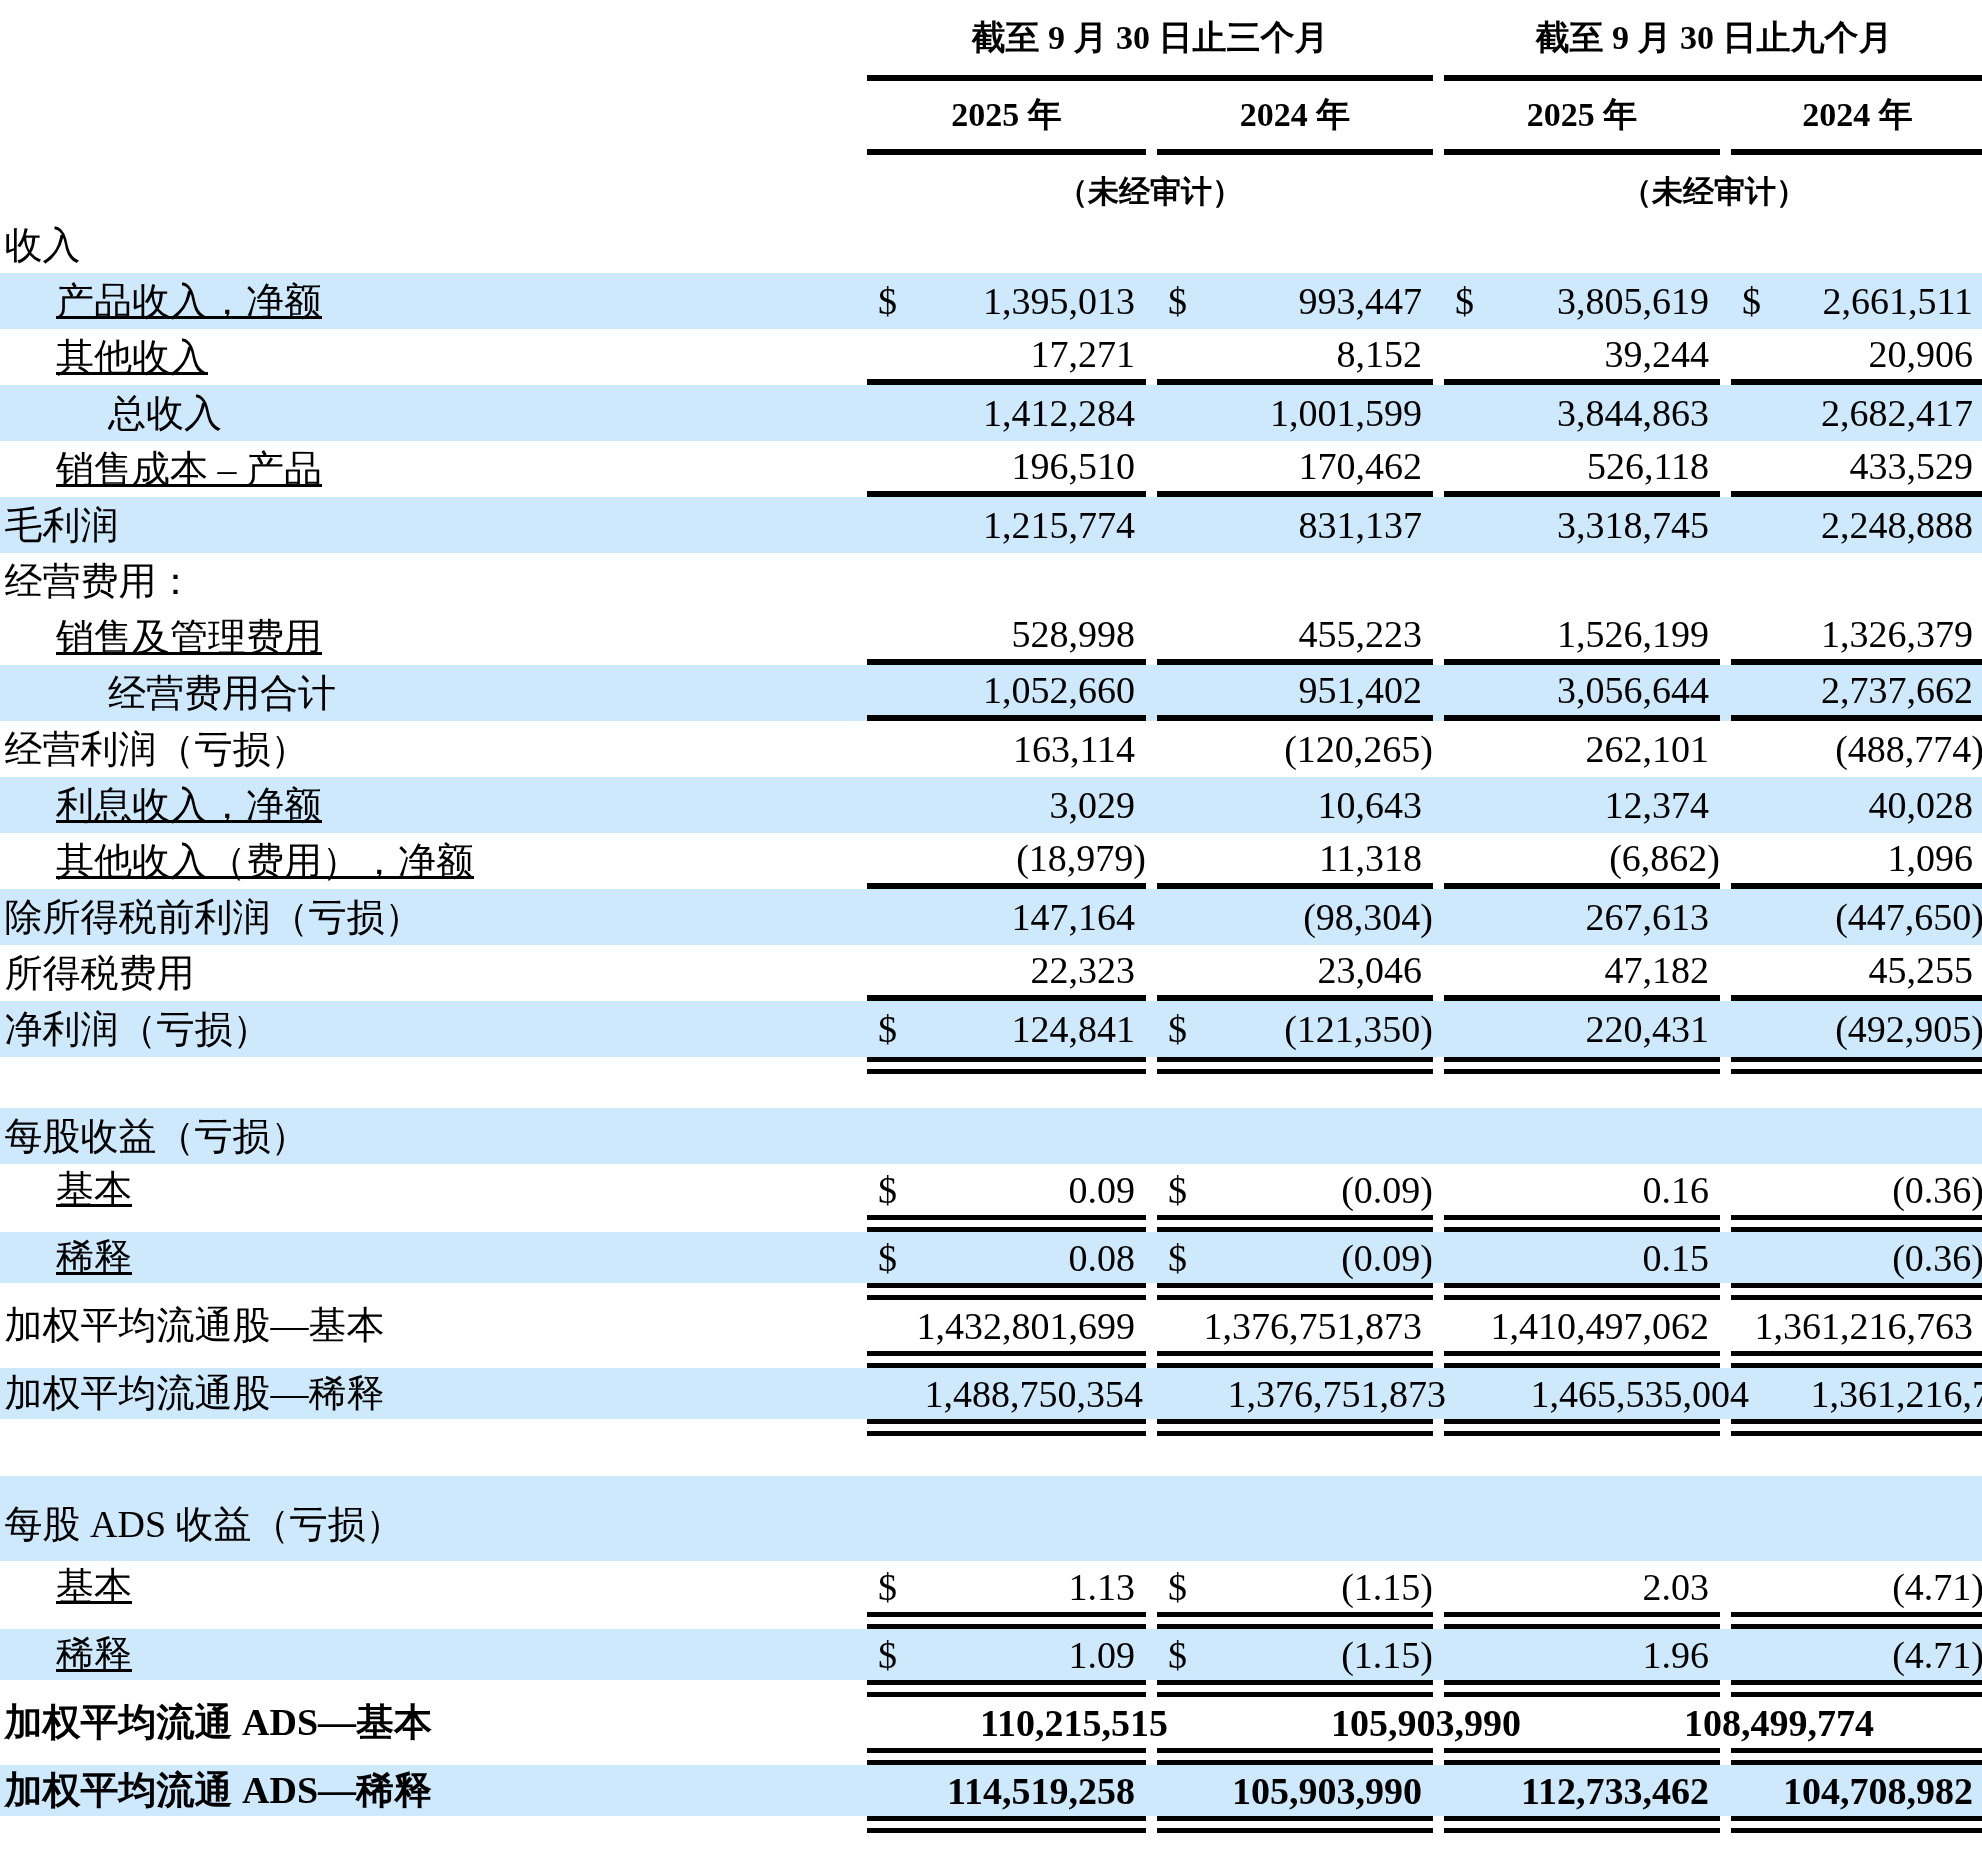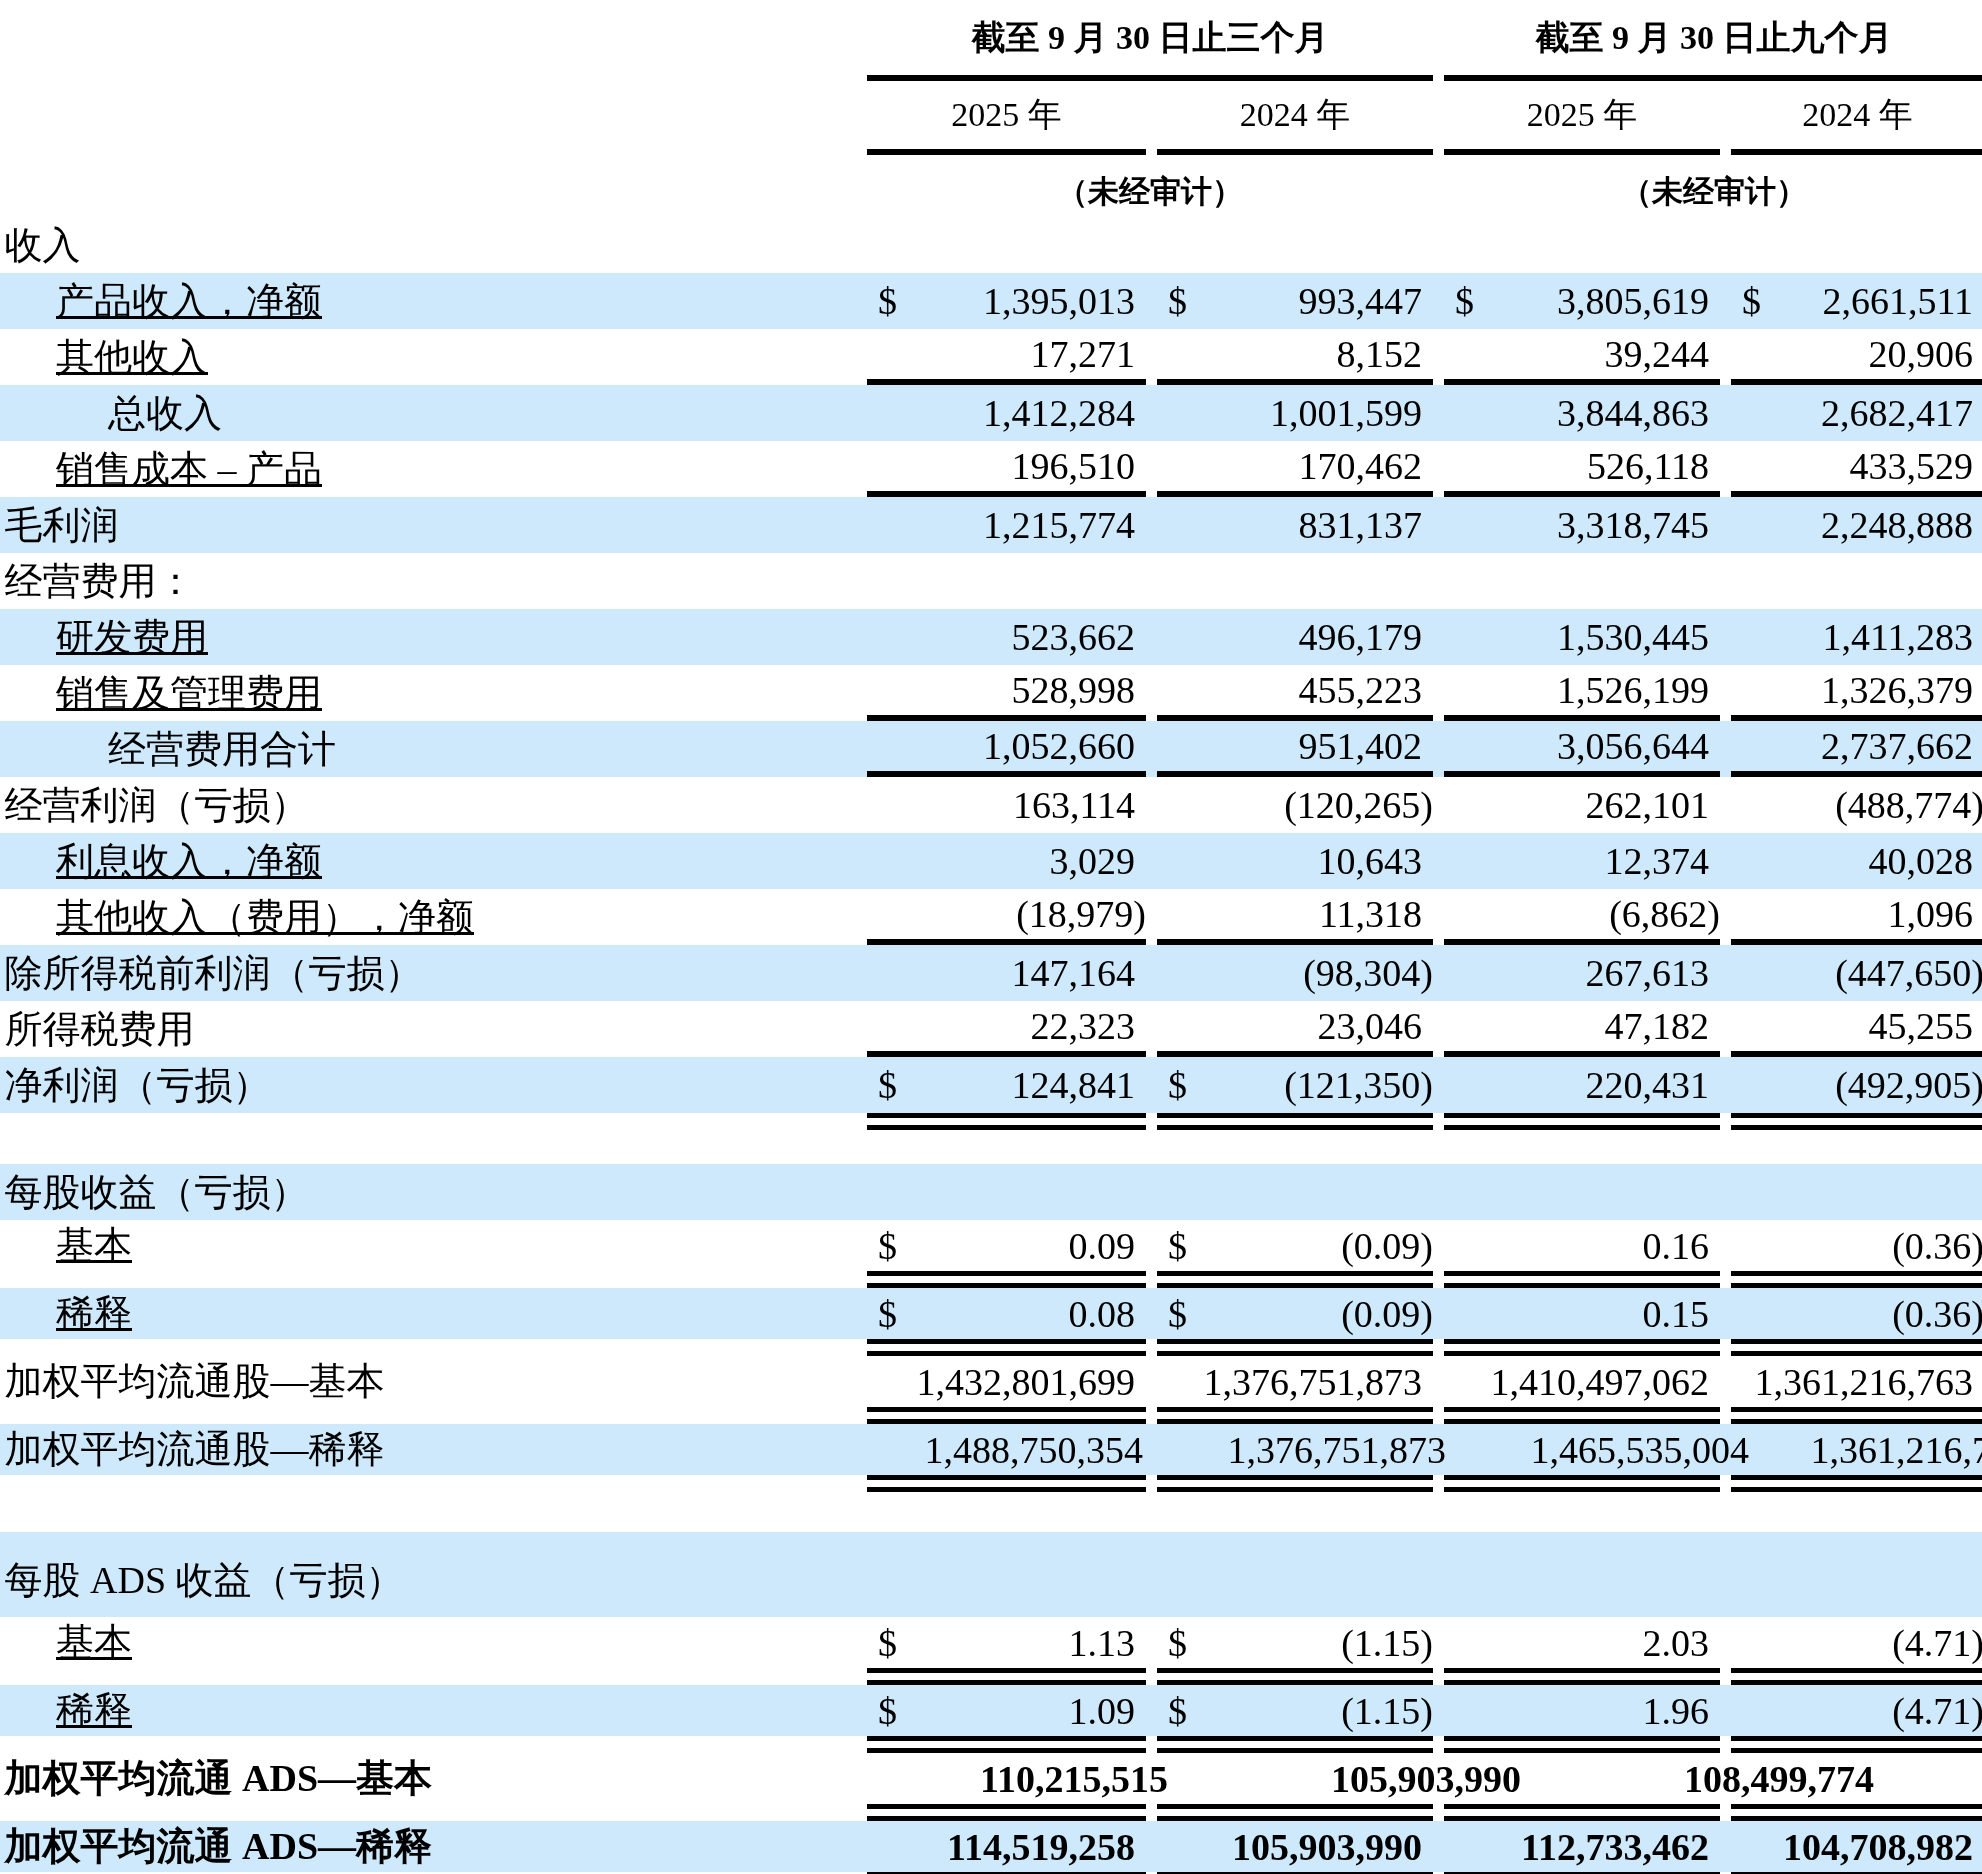--- a/index.html
+++ b/index.html
@@ -18,21 +18,21 @@
   .hdr-group-row{height:81px;}
   .hdr-group{
     display:flex;align-items:center;justify-content:center;
     font-weight:bold;font-size:34px;
     border-bottom:6.2px solid #000;
   }
   .g1{grid-column:2/5;} .g2{grid-column:6/9;}
   .hdr-year-row{height:74px;}
   .hdr-year{
     display:flex;align-items:center;justify-content:center;
-    font-weight:normal;font-size:34px;
+    font-weight:bold;font-size:34px;
     border-bottom:6.2px solid #000;
   }
   .y1{grid-column:2;} .y2{grid-column:4;} .y3{grid-column:6;} .y4{grid-column:8;}
   .hdr-unaudited-row{height:62px;}
   .hdr-unaudited{
     display:flex;align-items:center;justify-content:center;
     font-weight:bold;font-size:31px;margin-top:11px;
   }
   
   .row{min-height:56px;font-size:38px;}
@@ -169,35 +169,20 @@
         <span class="num">2,248,888</span>
       </div>
     </div>
     <div class="grid row bg-white">
       <div class="label ind0">经营费用：</div>
       <div class="cell c1"></div>
       <div class="cell c2"></div>
       <div class="cell c3"></div>
       <div class="cell c4"></div>
     </div>
-    <div class="grid row bg-blue">
-      <div class="label ind1">研发费用</div>
-      <div class="cell c1">
-        <span class="num">523,662</span>
-      </div>
-      <div class="cell c2">
-        <span class="num">496,179</span>
-      </div>
-      <div class="cell c3">
-        <span class="num">1,530,445</span>
-      </div>
-      <div class="cell c4">
-        <span class="num">1,411,283</span>
-      </div>
-    </div>
     <div class="grid row bg-white r-single">
       <div class="label ind1">销售及管理费用</div>
       <div class="cell c1">
         <span class="num">528,998</span>
       </div>
       <div class="cell c2">
         <span class="num">455,223</span>
       </div>
       <div class="cell c3">
         <span class="num">1,526,199</span>

